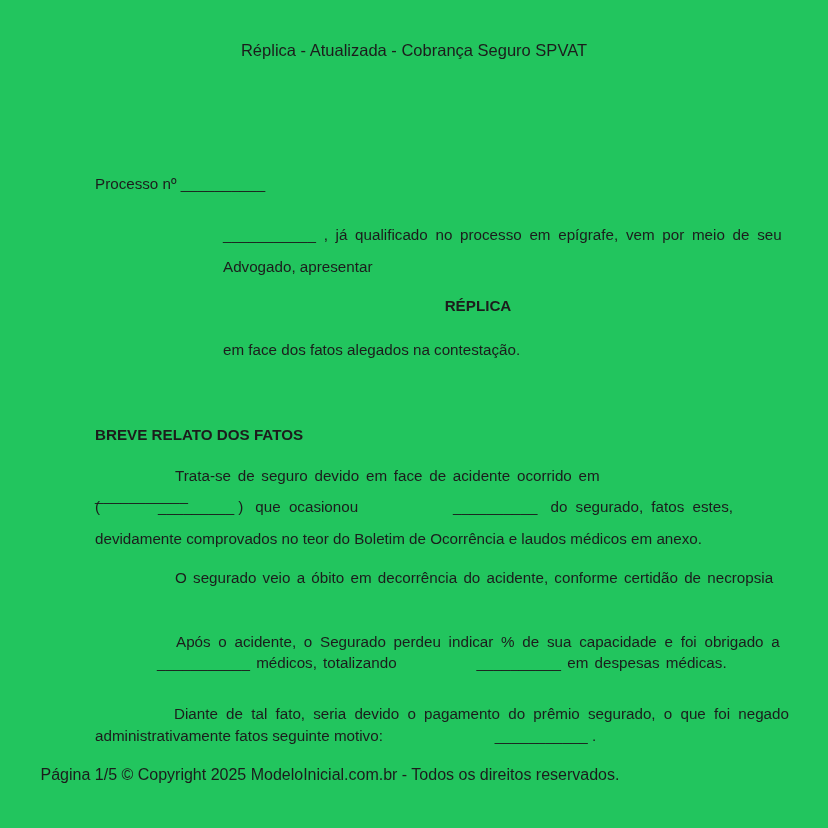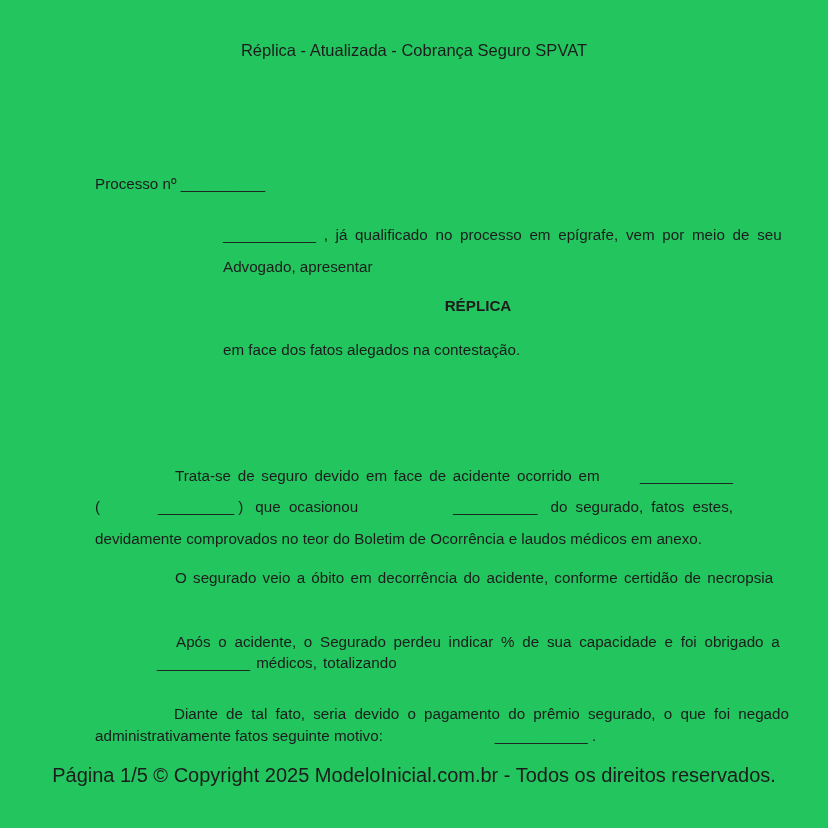--- a/index.html
+++ b/index.html
@@ -27,21 +27,21 @@
   .title-line   { top: 40px; left: 0; width: 828px; font-size: 16.5px; }
   .court-line   { top: 81px; word-spacing: 2px; }
   .proc-line    { top: 174px; }
 
   .q1 { top: 225px; left: 223px; width: 510px; word-spacing: 3.5px; }
   .q2 { top: 257px; left: 223px; width: 510px; }
   .replica-line { top: 296px; left: 223px; width: 510px; }
   .emface-line  { top: 340px; left: 223px; width: 510px; }
   .breve-line   { top: 425px; }
 
-  .t1 { top: 466px; display: flex; justify-content: space-between; }
+  .t1 { top: 466px; display: flex; justify-content: space-between; flex-direction: column; }
   .t1 .lead { padding-left: 80px; word-spacing: 2.5px; }
   .t2 { top: 497px; display: flex; }
   .t2 .seg2 { margin-left: 58px; }
   .t2 .seg3 { margin-left: 12px; word-spacing: 4px; }
   .t2 .seg5 { margin-left: 13px; word-spacing: 4px; }
   .t3 { top: 529px; }
 
   .o1 { top: 568px; text-indent: 80px; word-spacing: 2px; }
   .o2 { top: 591px; }
 
@@ -49,40 +49,41 @@
   .a2 { top: 653px; display: flex; gap: 40px; }
   .a2 .seg1 { margin-left: 62px; word-spacing: 2px; }
   .a2 .seg2 { margin-right: 24px; word-spacing: 2px; }
 
   .d1 { top: 704px; text-indent: 79px; word-spacing: 4px; }
   .d2 { top: 726px; display: flex; }
   .d2 .seg2 { margin-left: 112px; }
 
   .spacer { flex: 1; }
 
-  .footer-line { top: 765px; left: 0; width: 828px; font-size: 20px; }
+  .footer-line { top: 765px; left: 0; width: 660px; font-size: 16px; }
 </style>
 </head>
 <body>
 
 <div class="page">
 
   <div class="line title-line center">Réplica - Atualizada - Cobrança Seguro SPVAT</div>
 
 
   <div class="line proc-line">Processo nº __________</div>
 
   <div class="line q1">___________ , já qualificado no processo em epígrafe, vem por meio de seu</div>
 
   <div class="line q2">Advogado, apresentar</div>
 
   <div class="line replica-line center b">RÉPLICA</div>
 
   <div class="line emface-line">em face dos fatos alegados na contestação.</div>
 
+  <div class="line breve-line b">BREVE RELATO DOS FATOS</div>
 
   <div class="line t1">
     <span class="lead">Trata-se de seguro devido em face de acidente ocorrido em</span>
     <span>___________</span>
   </div>
 
   <div class="line t2">
     <span class="seg1">(</span>
     <span class="seg2">_________ )</span>
     <span class="seg3">que ocasionou</span>
@@ -94,20 +95,21 @@
   <div class="line t3">devidamente comprovados no teor do Boletim de Ocorrência e laudos médicos em anexo.</div>
 
   <div class="line o1">O segurado veio a óbito em decorrência do acidente, conforme certidão de necropsia</div>
 
 
   <div class="line a1">Após o acidente, o Segurado perdeu indicar % de sua capacidade e foi obrigado a</div>
 
   <div class="line a2">
     <span class="seg1">___________ médicos, totalizando</span>
     <span class="spacer"></span>
+    <span class="seg2">__________ em despesas médicas.</span>
   </div>
 
   <div class="line d1">Diante de tal fato, seria devido o pagamento do prêmio segurado, o que foi negado</div>
 
   <div class="line d2">
     <span class="seg1">administrativamente fatos seguinte motivo:</span>
     <span class="seg2">___________ .</span>
   </div>
 
   <div class="line footer-line center">Página 1/5 © Copyright 2025 ModeloInicial.com.br - Todos os direitos reservados.</div>

